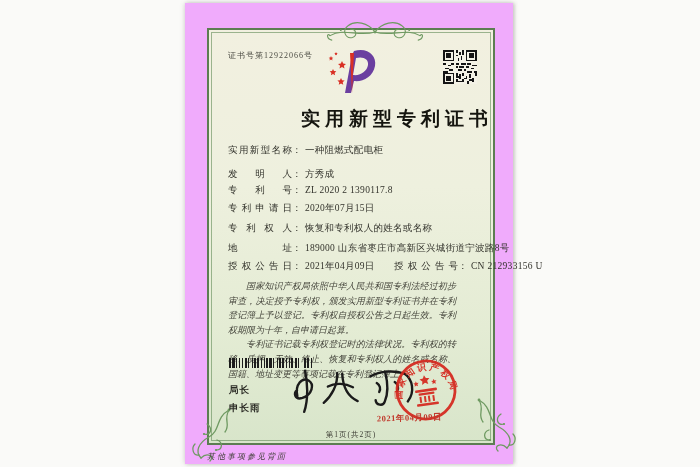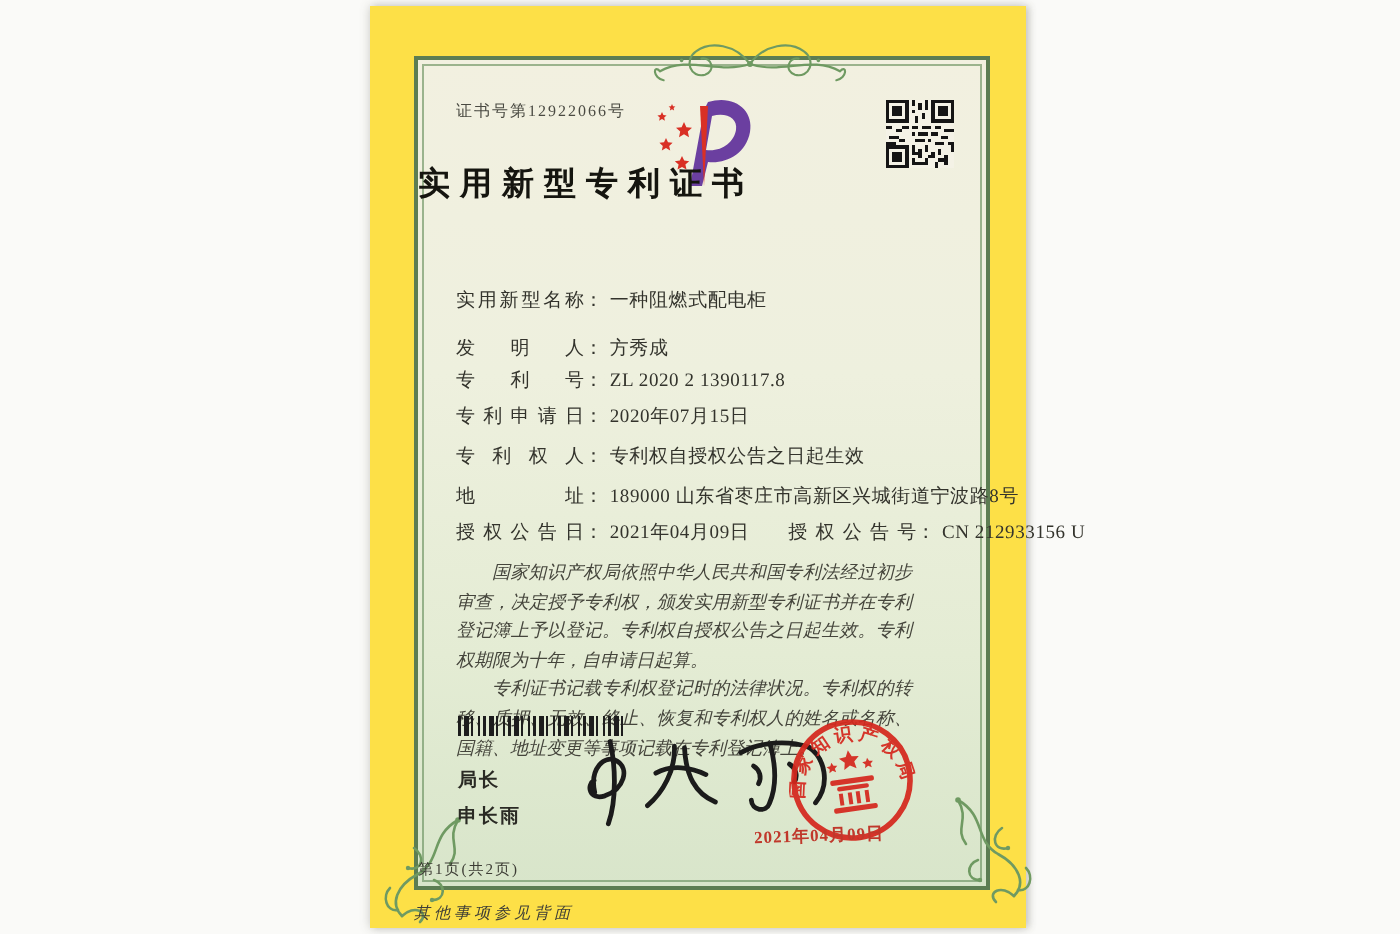--- a/index.html
+++ b/index.html
@@ -5,42 +5,42 @@
   html,body{margin:0;padding:0;}
   body{
     width:700px;height:467px;overflow:hidden;
     background:#fafaf8;
     font-family:"Liberation Serif","DejaVu Serif",serif;
     position:relative;
   }
   .stage{position:absolute;inset:0;}
   .paper{
     position:absolute;left:185px;top:3px;width:328px;height:461px;
-    background:#fde047;
+    background:#f0abfc;
     box-shadow:0 0 5px rgba(90,90,80,.30), 2px 0 3px rgba(120,120,110,.18);
   }
   .frame{
     position:absolute;left:22px;top:25px;width:288px;height:417px;
     border:2px solid #5c7d52;
     background:linear-gradient(180deg,#f2f0e0 0%,#eef0de 38%,#e4ecd4 72%,#d8e5ca 100%);
     box-sizing:border-box;
   }
   .frame::before{
     content:"";position:absolute;inset:2px;border:1px solid rgba(108,146,97,.65);
     pointer-events:none;
   }
   .cert-no{
     position:absolute;left:19px;top:20px;
     font-size:8px;letter-spacing:1px;color:#4a4a42;white-space:nowrap;
   }
   .logo{position:absolute;left:112px;top:17px;width:56px;height:50px;}
   .qr{position:absolute;right:16px;top:20px;width:34px;height:34px;}
   .title{
-    position:absolute;left:0;right:0;top:52px;text-align:left;
-    font-size:16px;font-weight:bold;color:#15150f;letter-spacing:5px;white-space:nowrap;
+    position:absolute;left:0;right:0;top:76px;text-align:right;
+    font-size:19px;font-weight:bold;color:#15150f;letter-spacing:5px;white-space:nowrap;
   }
   .fields{position:absolute;left:19px;right:18px;top:110px;}
   .frow{position:absolute;left:0;right:0;font-size:9.5px;color:#33332c;white-space:nowrap;}
   .flabel{display:inline-block;width:64px;text-align-last:justify;text-align:justify;vertical-align:top;}
   .fcolon{display:inline-block;margin:0 1px 0 0;}
   .fvalue{letter-spacing:.3px;text-align:right;}
   .legal{
     position:absolute;left:19px;right:37px;top:249px;
     font-size:9px;line-height:14.6px;color:#45453c;
     font-style:italic;text-align:justify;
@@ -57,21 +57,21 @@
   .signer{position:absolute;left:20px;top:354px;font-size:9.5px;font-weight:bold;color:#2a2a24;}
   .signer div{margin-bottom:5px;letter-spacing:1px;}
   .signature{position:absolute;left:74px;top:332px;width:150px;height:52px;transform:rotate(-3deg);}
   .seal{position:absolute;left:185px;top:328px;width:64px;height:64px;opacity:.93;transform:rotate(-8deg);}
   .seal-date{
     position:absolute;left:168px;top:382px;width:92px;
     font-size:8.5px;font-weight:bold;color:#c0382b;letter-spacing:.5px;
     transform:rotate(-2deg);white-space:nowrap;
   }
   .page-no{
-    position:absolute;left:0;right:0;top:400px;text-align:left;
+    position:absolute;left:0;right:0;top:400px;text-align:center;
     font-size:7.5px;color:#3c3c34;letter-spacing:1px;
   }
   .caption{
     position:absolute;left:22px;width:288px;top:448px;text-align:left;
     font-size:8px;color:#3f3f37;letter-spacing:2px;font-style:italic;
   }
   .orn{position:absolute;pointer-events:none;}
   .orn-top{left:112px;top:-13px;width:108px;height:30px;}
   .orn-bl{left:-26px;top:376px;width:58px;height:56px;}
   .orn-br{left:262px;top:364px;width:52px;height:58px;}
@@ -177,21 +177,21 @@
         <div class="frow" style="top:44px">
           <span class="flabel">专利号</span><span class="fcolon">：</span>
           <span class="fvalue">ZL 2020 2 1390117.8</span>
         </div>
         <div class="frow" style="top:62px">
           <span class="flabel">专利申请日</span><span class="fcolon">：</span>
           <span class="fvalue">2020年07月15日</span>
         </div>
         <div class="frow" style="top:82px">
           <span class="flabel">专利权人</span><span class="fcolon">：</span>
-          <span class="fvalue">专利权自授权公告之日起生效</span>
+          <span class="fvalue">恢复和专利权人的姓名或名称</span>
         </div>
         <div class="frow" style="top:102px">
           <span class="flabel">地址</span><span class="fcolon">：</span>
           <span class="fvalue">189000 山东省枣庄市高新区兴城街道宁波路8号</span>
         </div>
         <div class="frow" style="top:120px">
           <span class="flabel">授权公告日</span><span class="fcolon">：</span>
           <span class="fvalue">2021年04月09日</span>
           <span class="flabel" style="margin-left:17px">授权公告号</span><span class="fcolon">：</span>
           <span class="fvalue">CN 212933156 U</span>

